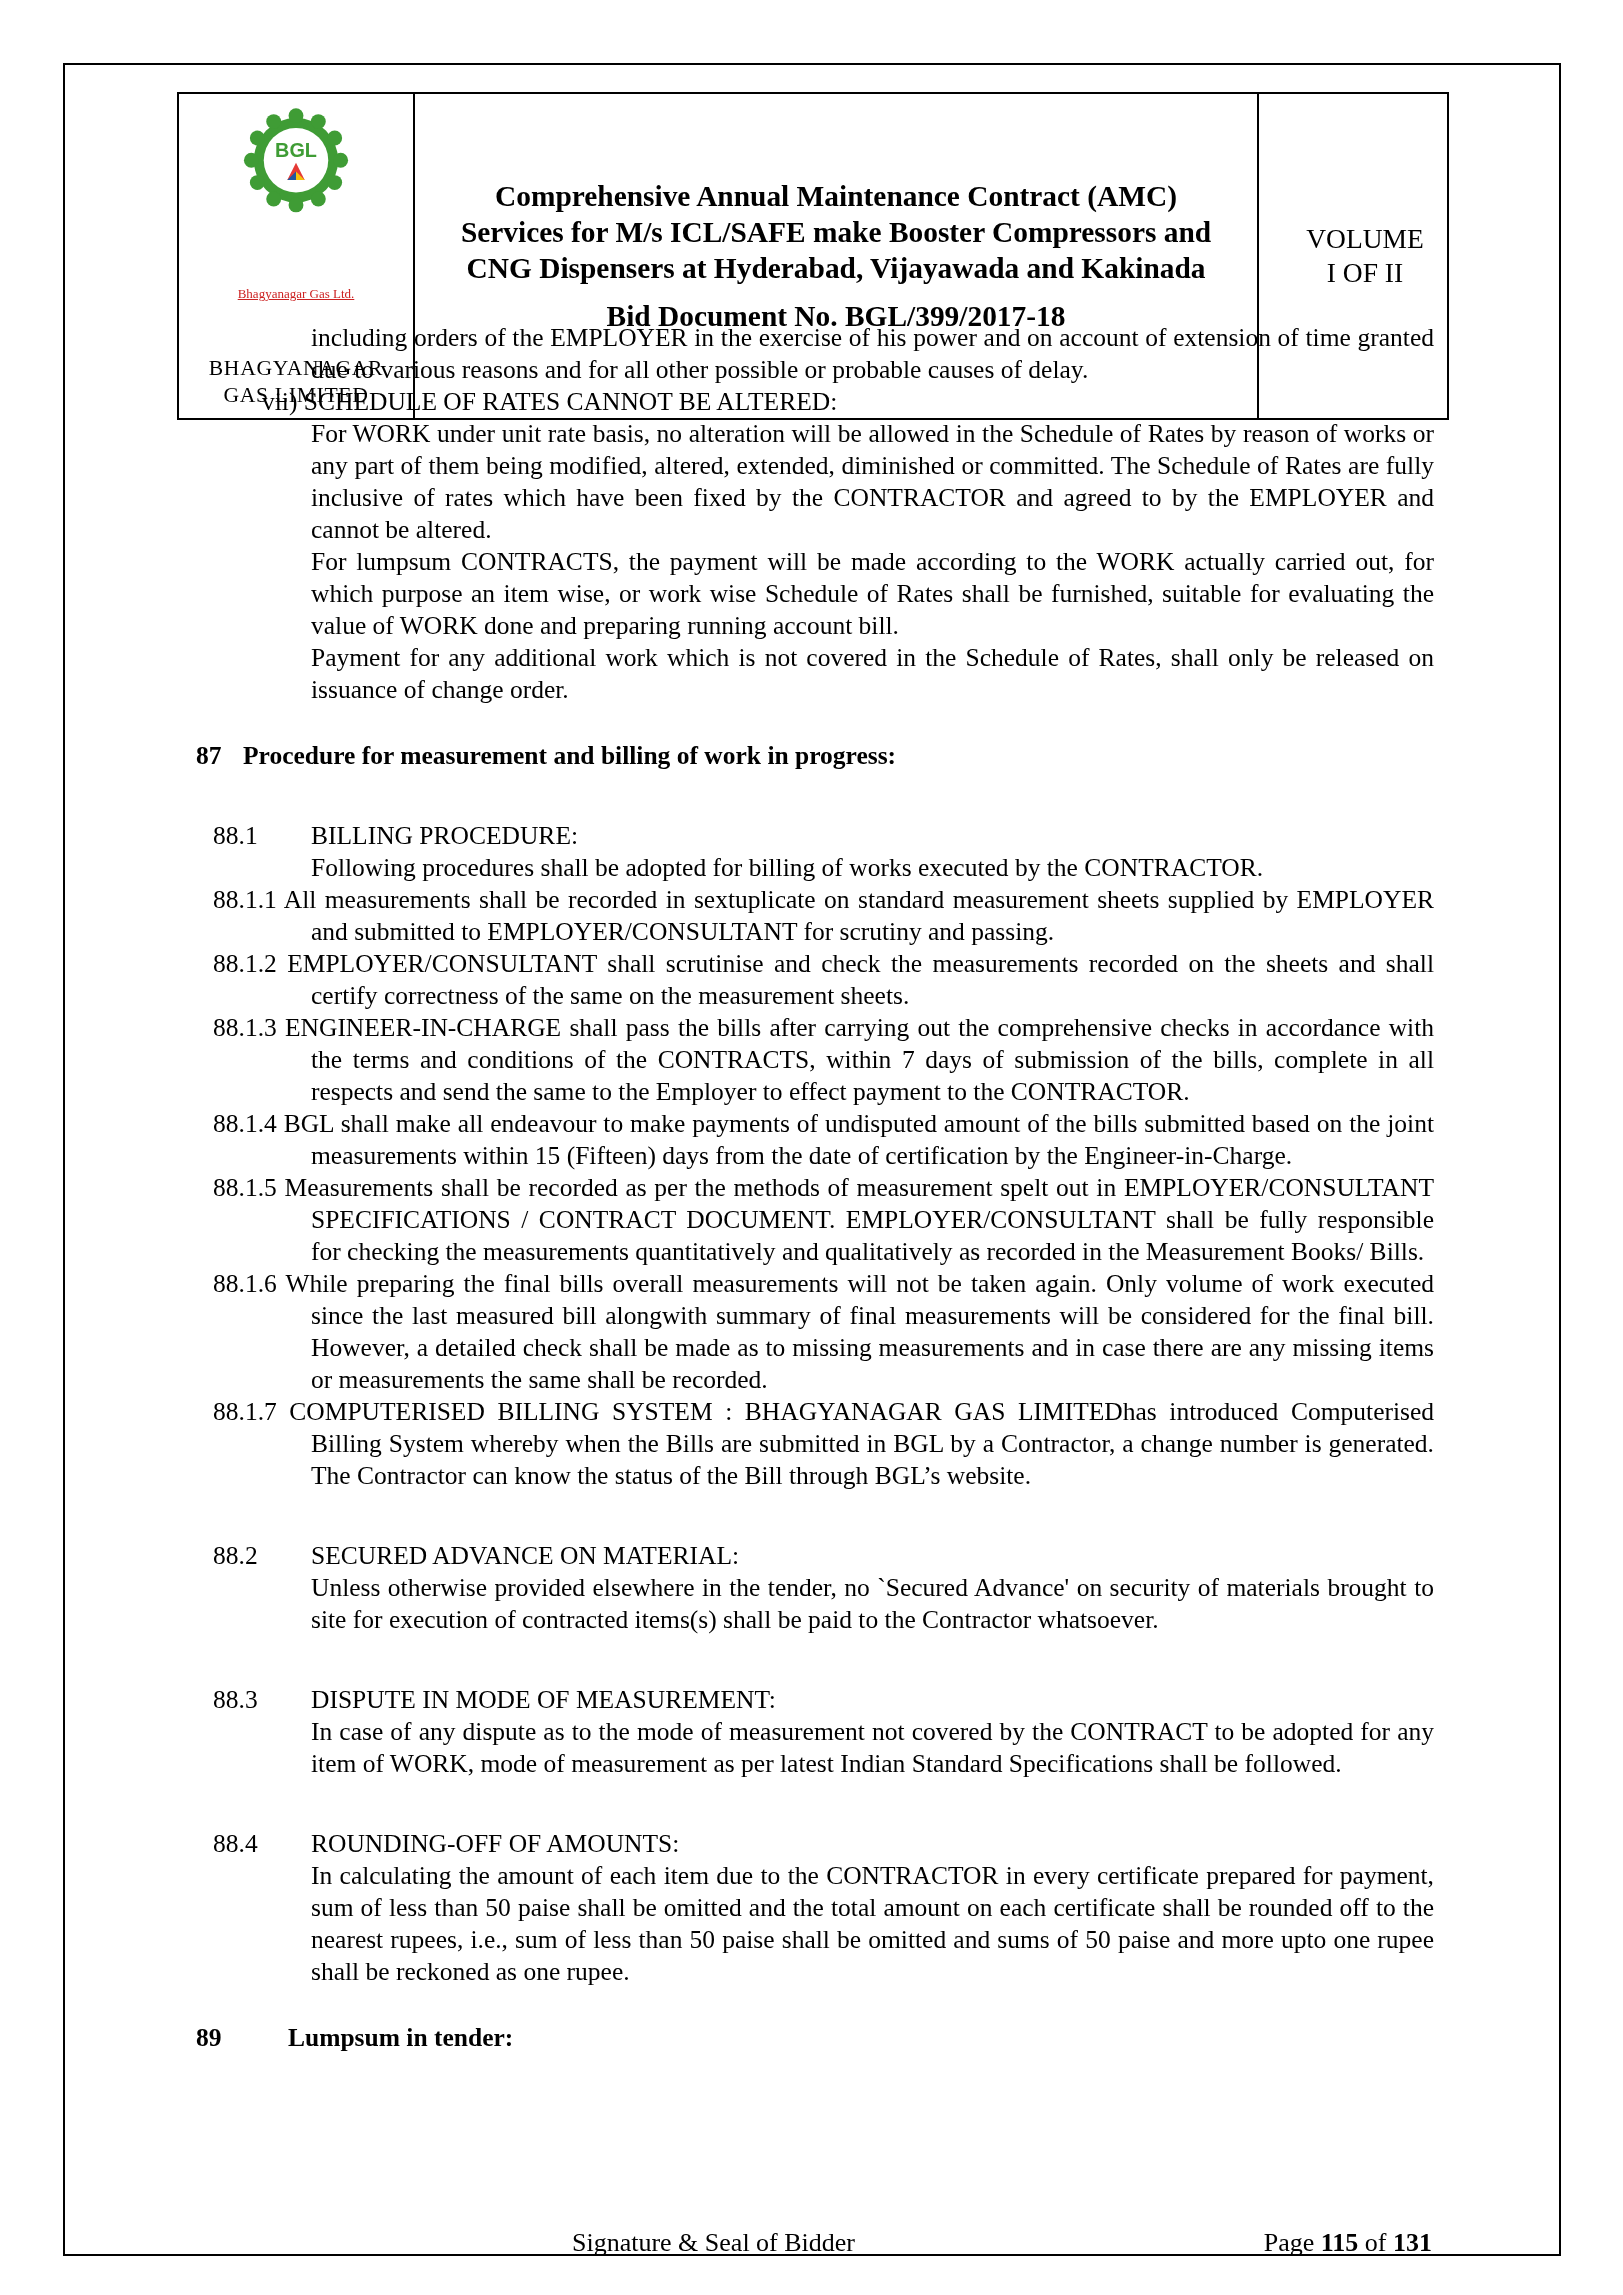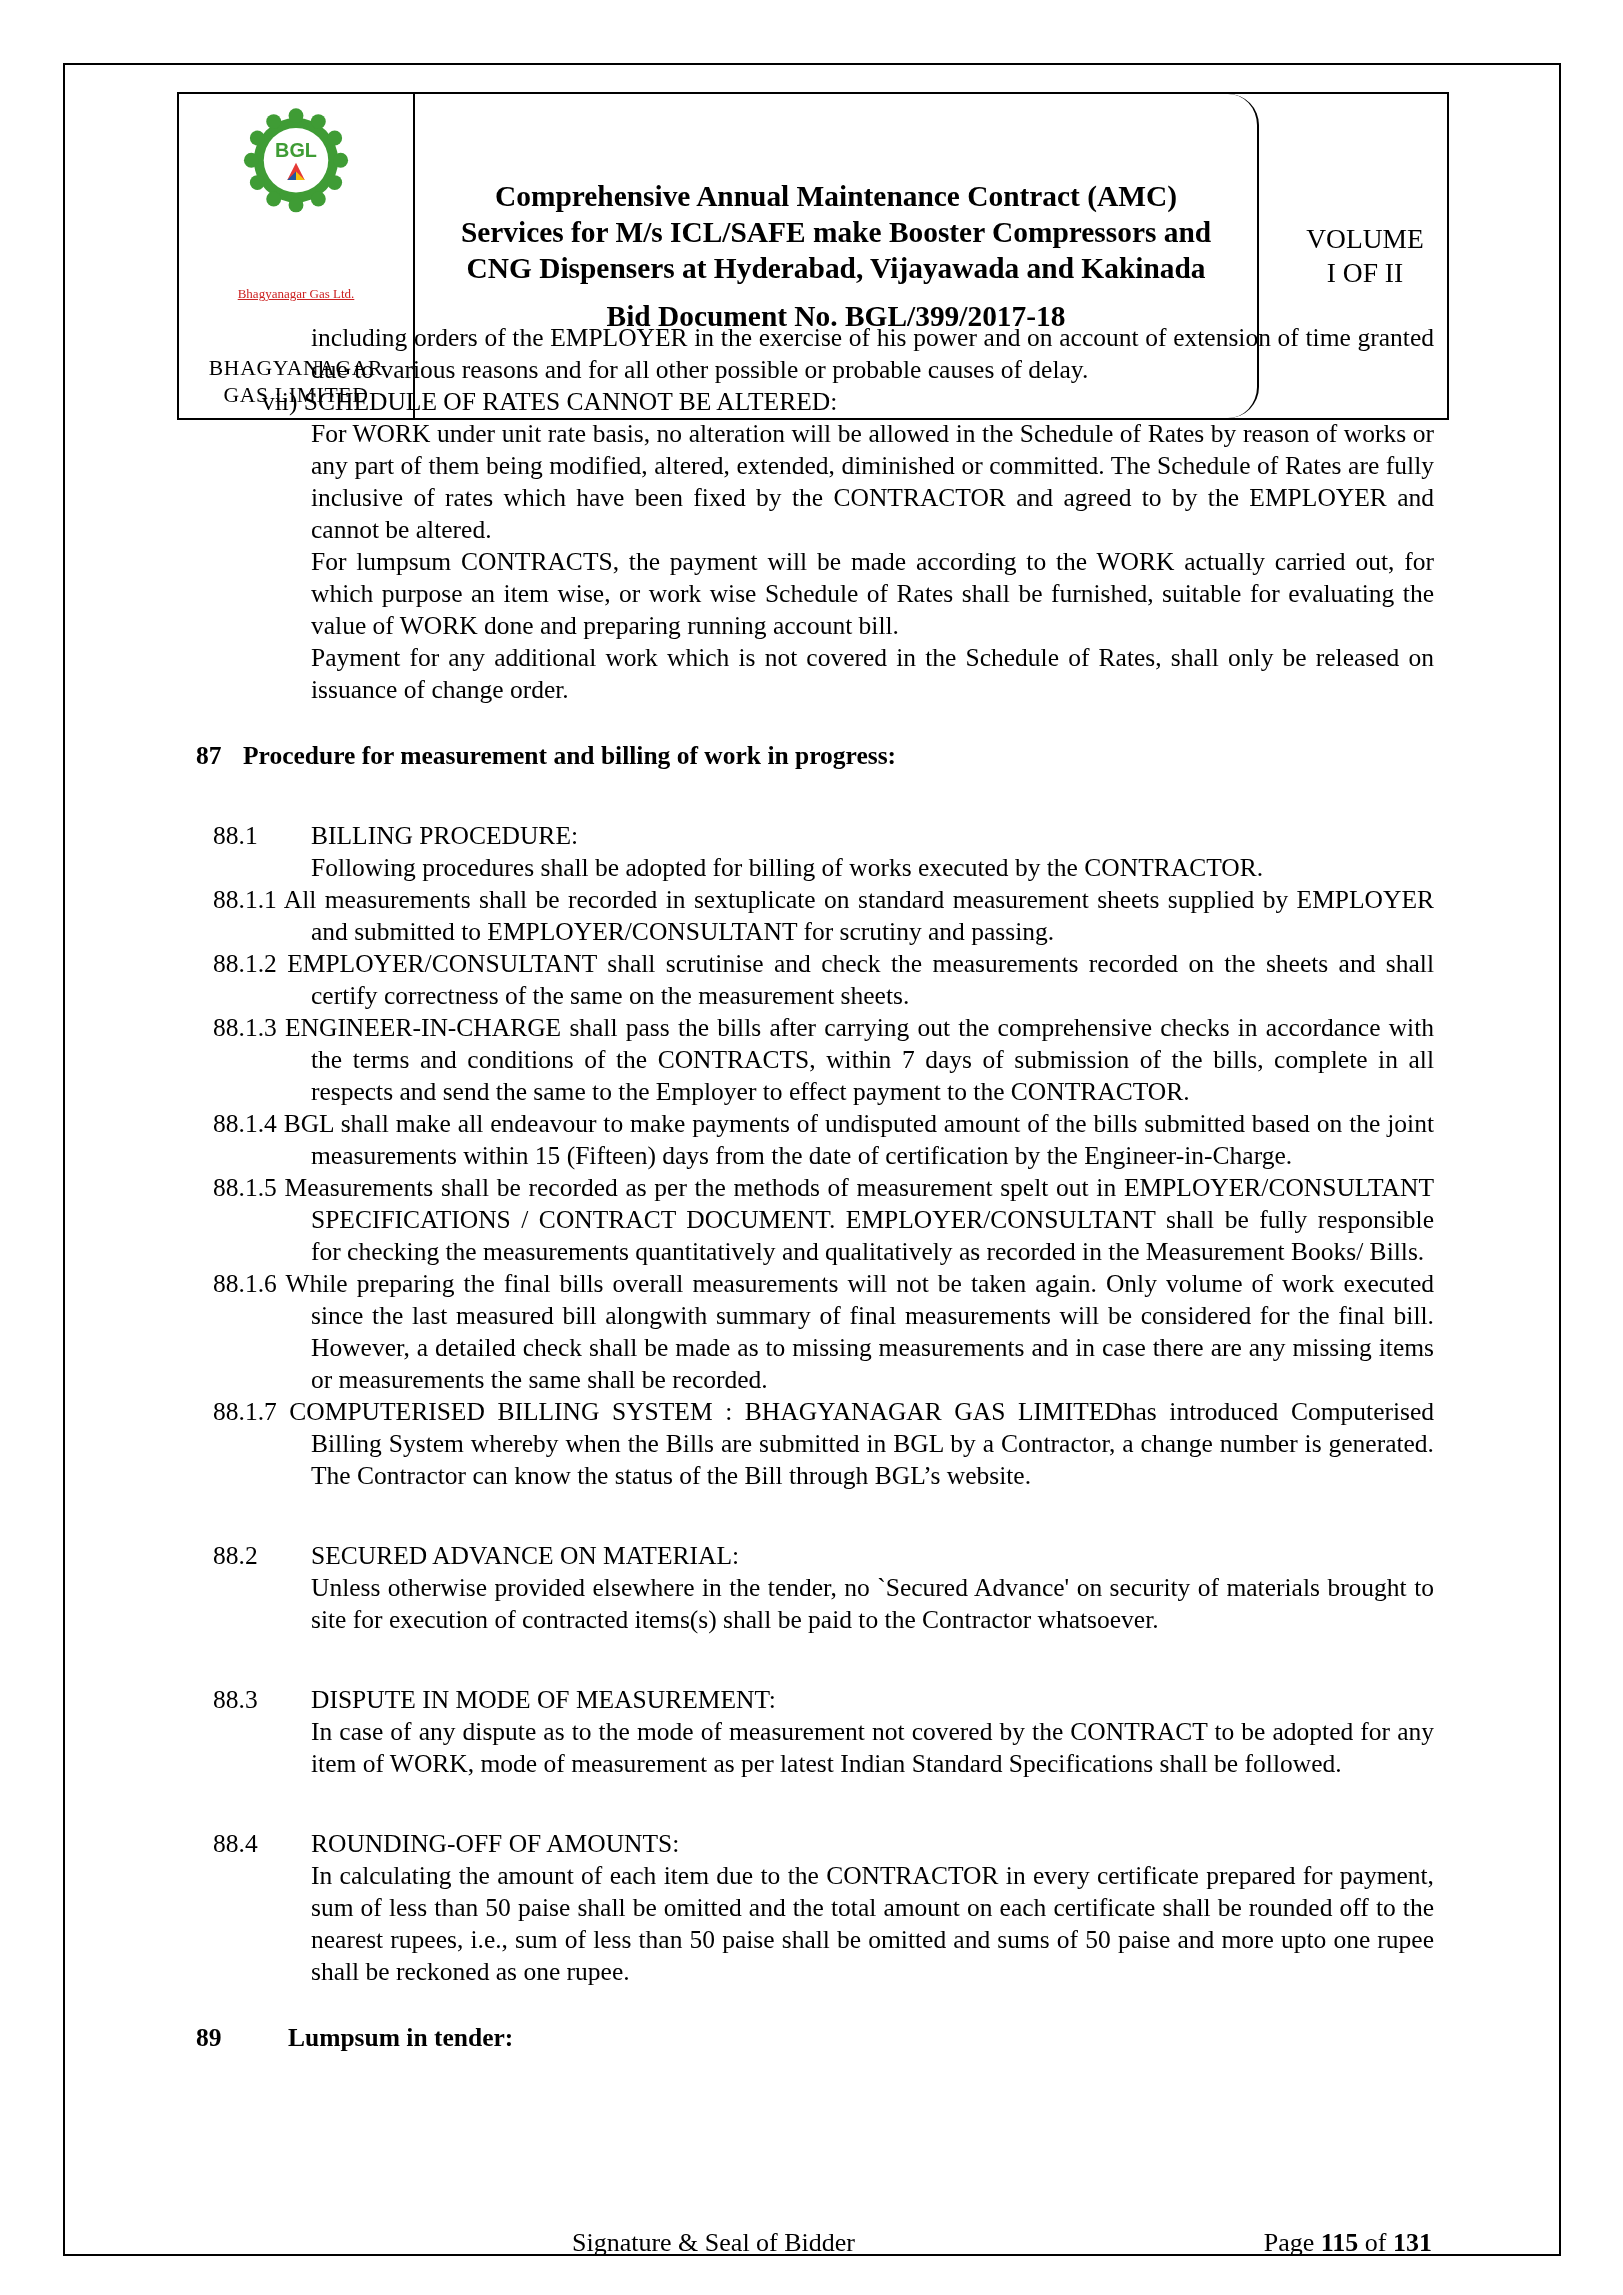--- a/index.html
+++ b/index.html
@@ -21,21 +21,21 @@
   .cell { padding:9.2px 6.5px; }
   .cell-logo {
     width:236px; border-right:2px solid #000;
     display:flex; flex-direction:column; align-items:center; justify-content:center;gap:48px;
   }
   .logo-caption { color:#cc2222; font-size:13px; line-height:15.7px; margin-top:13px;text-decoration:underline; }
   .org-name { font-size:21.6px; line-height:27px; text-align:center; margin-top:5.2px; letter-spacing:0.7px; }
   .cell-title {
     flex:1; border-right:2px solid #000; text-align:center;
     font-weight:bold; font-size:29.4px; line-height:36px; padding:10.5px 25px;
-    display:flex; flex-direction:column; justify-content:center;border-radius:31px;
+    display:flex; flex-direction:column; justify-content:center;
   }
   .doc-no { margin-top:12px; }
   .cell-volume {
     width:164px; display:flex; flex-direction:column; justify-content:center;
     align-items:center; text-align:right; font-size:27.5px; line-height:34px;margin-left:24px;
   }
   
   .body { position:absolute; left:196px; top:322px; width:1238px; }
   .just { text-align:justify; }
   .ind  { padding-left:115px; }

